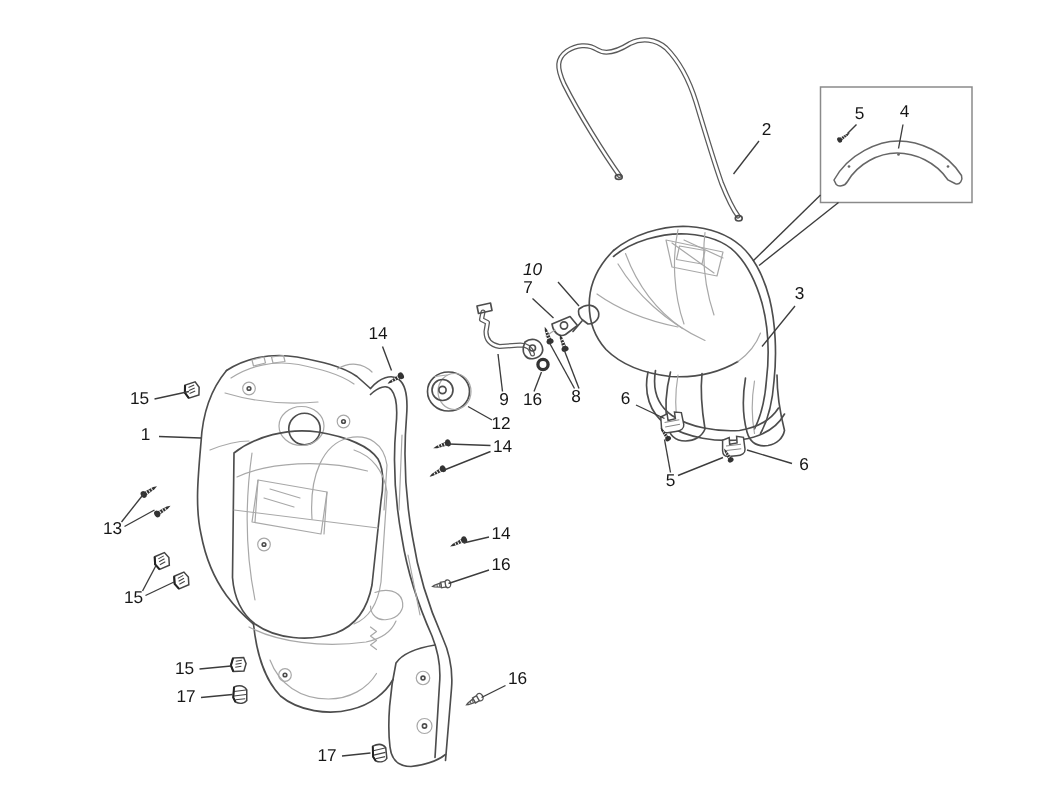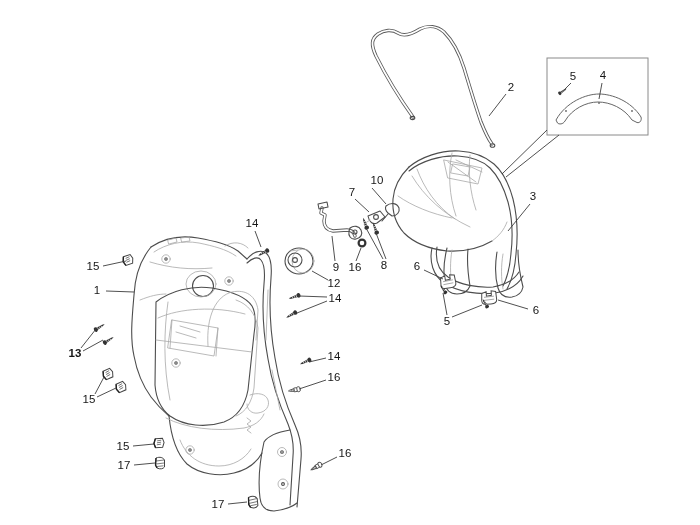--- a/index.html
+++ b/index.html
@@ -226,36 +226,36 @@
       <line x1="528" y1="309" x2="498" y2="300" stroke="#3c3c3c" stroke-width="0.9"></line>
       <line x1="506" y1="94" x2="489" y2="116" stroke="#3c3c3c" stroke-width="0.9"></line>
       <line x1="530" y1="204" x2="508" y2="231" stroke="#3c3c3c" stroke-width="0.9"></line>
       <line x1="571" y1="83" x2="565" y2="89" stroke="#3c3c3c" stroke-width="0.9"></line>
       <line x1="602" y1="83" x2="599" y2="99" stroke="#3c3c3c" stroke-width="0.9"></line>
     </svg>
 
   <div id="callout-layer">
       <div class="callout" style="left: 93px; top: 267px; color: rgb(22, 22, 22);">15</div>
       <div class="callout" style="left: 97px; top: 291px; color: rgb(22, 22, 22);">1</div>
-      <div class="callout" style="left: 75px; top: 354px; color: rgb(22, 22, 22); font-weight: bold;">13</div>
+      <div class="callout" style="left: 75px; top: 354px; color: rgb(22, 22, 22);">13</div>
       <div class="callout" style="left: 89px; top: 400px; color: rgb(22, 22, 22);">15</div>
       <div class="callout" style="left: 123px; top: 447px; color: rgb(22, 22, 22);">15</div>
       <div class="callout" style="left: 124px; top: 466px; color: rgb(22, 22, 22);">17</div>
       <div class="callout" style="left: 218px; top: 505px; color: rgb(22, 22, 22);">17</div>
       <div class="callout" style="left: 252px; top: 224px; color: rgb(22, 22, 22);">14</div>
       <div class="callout" style="left: 335px; top: 299px; color: rgb(22, 22, 22);">14</div>
       <div class="callout" style="left: 334px; top: 357px; color: rgb(22, 22, 22);">14</div>
       <div class="callout" style="left: 334px; top: 378px; color: rgb(22, 22, 22);">16</div>
       <div class="callout" style="left: 345px; top: 454px; color: rgb(22, 22, 22);">16</div>
       <div class="callout" style="left: 336px; top: 268px; color: rgb(22, 22, 22);">9</div>
       <div class="callout" style="left: 355px; top: 268px; color: rgb(22, 22, 22);">16</div>
       <div class="callout" style="left: 334px; top: 284px; color: rgb(22, 22, 22);">12</div>
       <div class="callout" style="left: 384px; top: 266px; color: rgb(22, 22, 22);">8</div>
       <div class="callout" style="left: 352px; top: 193px; color: rgb(22, 22, 22);">7</div>
-      <div class="callout" style="left: 377px; top: 181px; color: rgb(22, 22, 22);">10</div>
+      <div class="callout" style="left: 355px; top: 181px; color: rgb(22, 22, 22); font-style: italic;">10</div>
       <div class="callout" style="left: 417px; top: 267px; color: rgb(22, 22, 22);">6</div>
       <div class="callout" style="left: 447px; top: 322px; color: rgb(22, 22, 22);">5</div>
       <div class="callout" style="left: 536px; top: 311px; color: rgb(22, 22, 22);">6</div>
       <div class="callout" style="left: 511px; top: 88px; color: rgb(22, 22, 22);">2</div>
       <div class="callout" style="left: 533px; top: 197px; color: rgb(22, 22, 22);">3</div>
       <div class="callout" style="left: 573px; top: 77px; color: rgb(22, 22, 22);">5</div>
       <div class="callout" style="left: 603px; top: 76px; color: rgb(22, 22, 22);">4</div>
     </div>
 
 </div>

